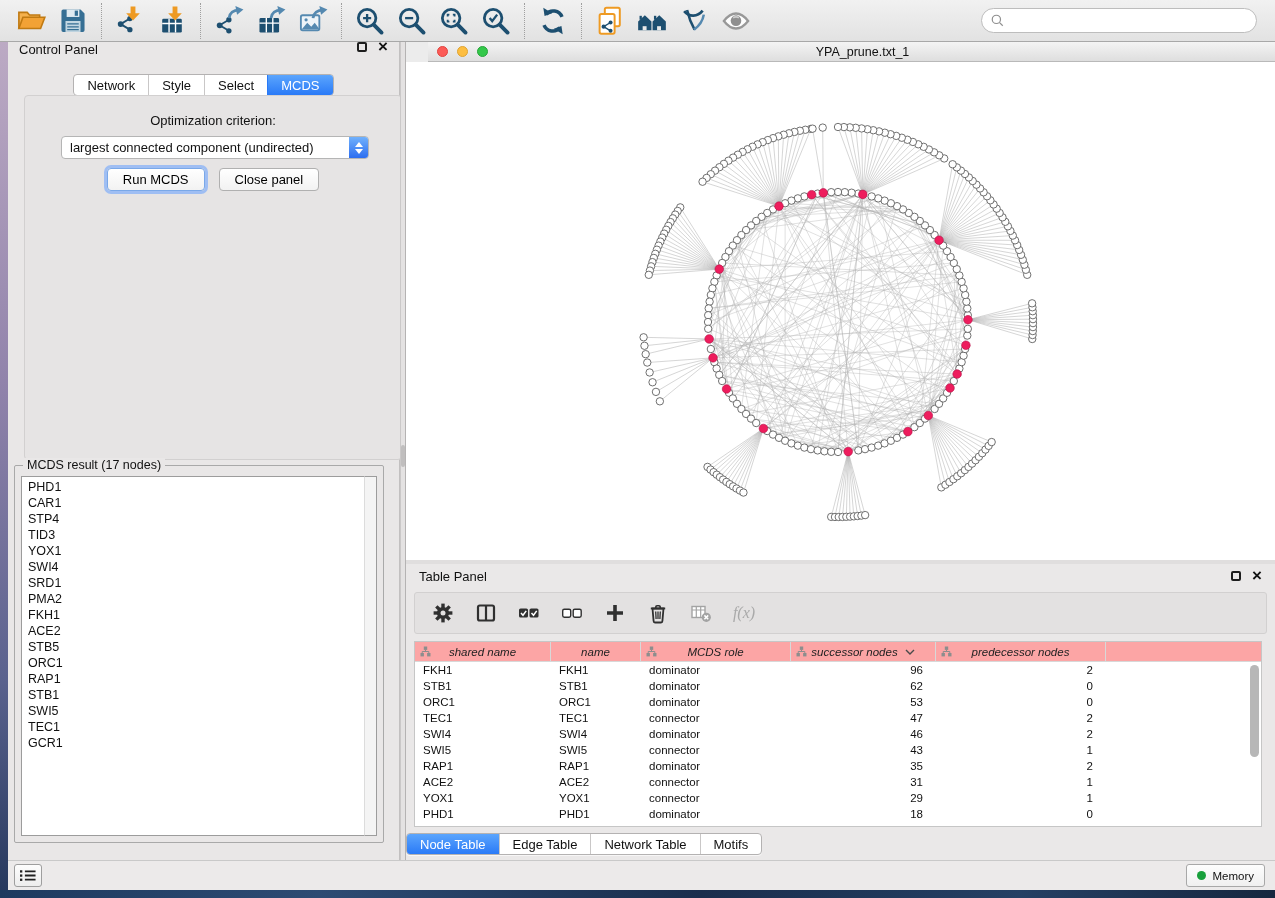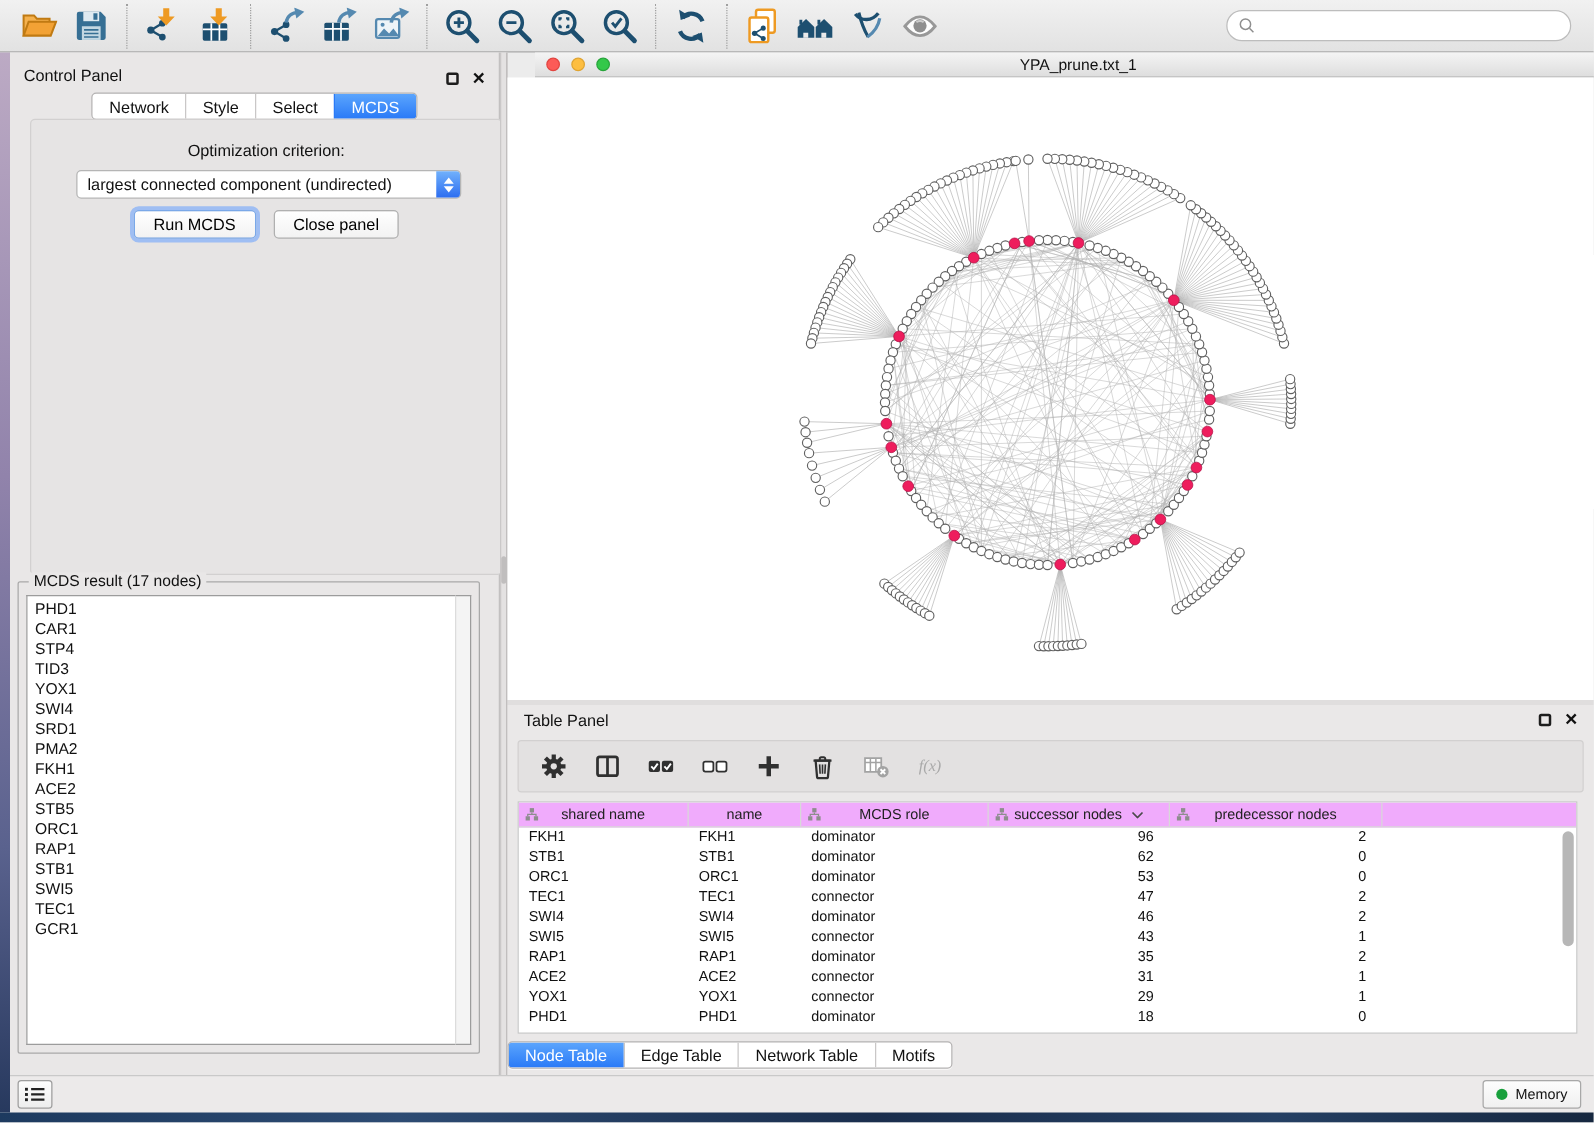--- a/index.html
+++ b/index.html
@@ -21,21 +21,21 @@
   .search-box .mag { width:15px; height:15px; flex:0 0 auto; }
   .search-input { border:none; outline:none; flex:1; font-size:12px; background:transparent; margin-left:5px; }
   
   .wall-left { position:absolute; left:0; top:42px; width:8px; height:848px;
     background:linear-gradient(#bcaac4,#9183ab 40%,#5a628e 75%,#27395e); }
   .wall-bottom { position:absolute; left:0; top:890px; width:1275px; height:8px;
     background:linear-gradient(90deg,#1d3a5f,#2d4b73 25%,#1a2e4d 55%,#254064 80%,#16273f); }
   
   .control-panel { position:absolute; left:8px; top:42px; width:392px; height:818px;
     background:#e9e7e7; border-right:1px solid #c2c0c0; }
-  .panel-titlebar { height:26px; display:flex; align-items:flex-end; padding:0 11px; font-size:13px; }
+  .panel-titlebar { height:26px; display:flex; align-items:flex-start; padding:0 11px; font-size:13px; }
   .pt-icons { margin-left:auto; display:flex; align-items:center; gap:11px; }
   .float-ic { width:10px; height:10px; border:2px solid #1d1d1d; border-radius:2px; display:inline-block; cursor:pointer; }
   .close-ic { font-size:17px; font-weight:700; color:#111; line-height:10px; cursor:pointer; }
   .seg { display:inline-flex; border:1px solid #b4b2b2; border-radius:4px; background:#fff; overflow:hidden; height:22px;
     box-shadow:0 1px 0 rgba(255,255,255,.6); }
   .seg-btn { padding:0 13px; font-size:13px; display:flex; align-items:center; color:#111;
     border-left:1px solid #c9c7c7; cursor:pointer; white-space:nowrap; }
   .seg-btn:first-child { border-left:none; }
   .seg-btn.active { background:linear-gradient(#5ba5fd,#2a7af7); color:#fff; border-left-color:#2a7af7; }
   .cp-tabs-wrap { position:absolute; left:0; right:0; top:32px; text-align:center; }
@@ -76,25 +76,25 @@
   .tl-y { background:#fdbe41; border:1px solid #e0a431; }
   .tl-g { background:#34c84a; border:1px solid #27a53a; }
   .net-title { position:absolute; left:0; right:0; text-align:center; font-size:12.5px; color:#111; }
   .net-canvas { position:absolute; left:406px; top:62px; width:869px; height:498px; background:#fff; }
   
   .table-panel { position:absolute; left:406px; top:564px; width:869px; height:296px; background:#eae8e8; }
   .tp-titlebar { height:24px; display:flex; align-items:center; padding:0 13px; font-size:13px; }
   .tp-toolbar { position:absolute; left:8px; top:28px; width:853px; height:42px; background:#e3e1e1;
     border:1px solid #d2d0d0; border-radius:3px; display:flex; align-items:center; padding:0 16px; gap:19px; }
   .tp-icon { height:22px; width:24px; display:flex; align-items:center; justify-content:center; cursor:pointer; }
-  .fx { font-family:"Liberation Serif", serif; font-style:italic; font-size:13px; color:#a9a9a9; }
+  .fx { font-family:"Liberation Serif", serif; font-style:italic; font-size:16px; color:#a9a9a9; }
   .tbl { position:absolute; left:8px; top:77px; width:848px; height:186px; background:#fff;
     border:1px solid #c6c6c6; overflow:hidden; }
-  .thead { display:flex; height:20px; background:#f0abfc; border-bottom:1px solid #d8d8d8;
-    font-size:11.5px; color:#222; }
+  .thead { display:flex; height:20px; background:#fca5a5; border-bottom:1px solid #d8d8d8;
+    font-size:11.5px; color:#222;font-style:italic; }
   .th { position:relative; display:flex; align-items:center; justify-content:center;
     border-right:1px solid #d8d8d8; cursor:pointer; }
   .th .h-icon { position:absolute; left:5px; width:11px; height:11px; }
   .th .sortchev { margin-left:7px; display:inline-flex; }
   .tr { display:flex; height:16px; font-size:11.5px; align-items:center; cursor:default; }
   .td { overflow:hidden; white-space:nowrap; }
   .td.left { padding-left:8px; }
   .td.right { text-align:right; padding-right:13px; }
   .tbl-scroll { position:absolute; right:1px; top:21px; width:12px; bottom:1px; }
   .thumb { position:absolute; top:2px; right:1px; width:9px; height:92px; border-radius:5px; background:#b7b7b7; cursor:pointer; }

